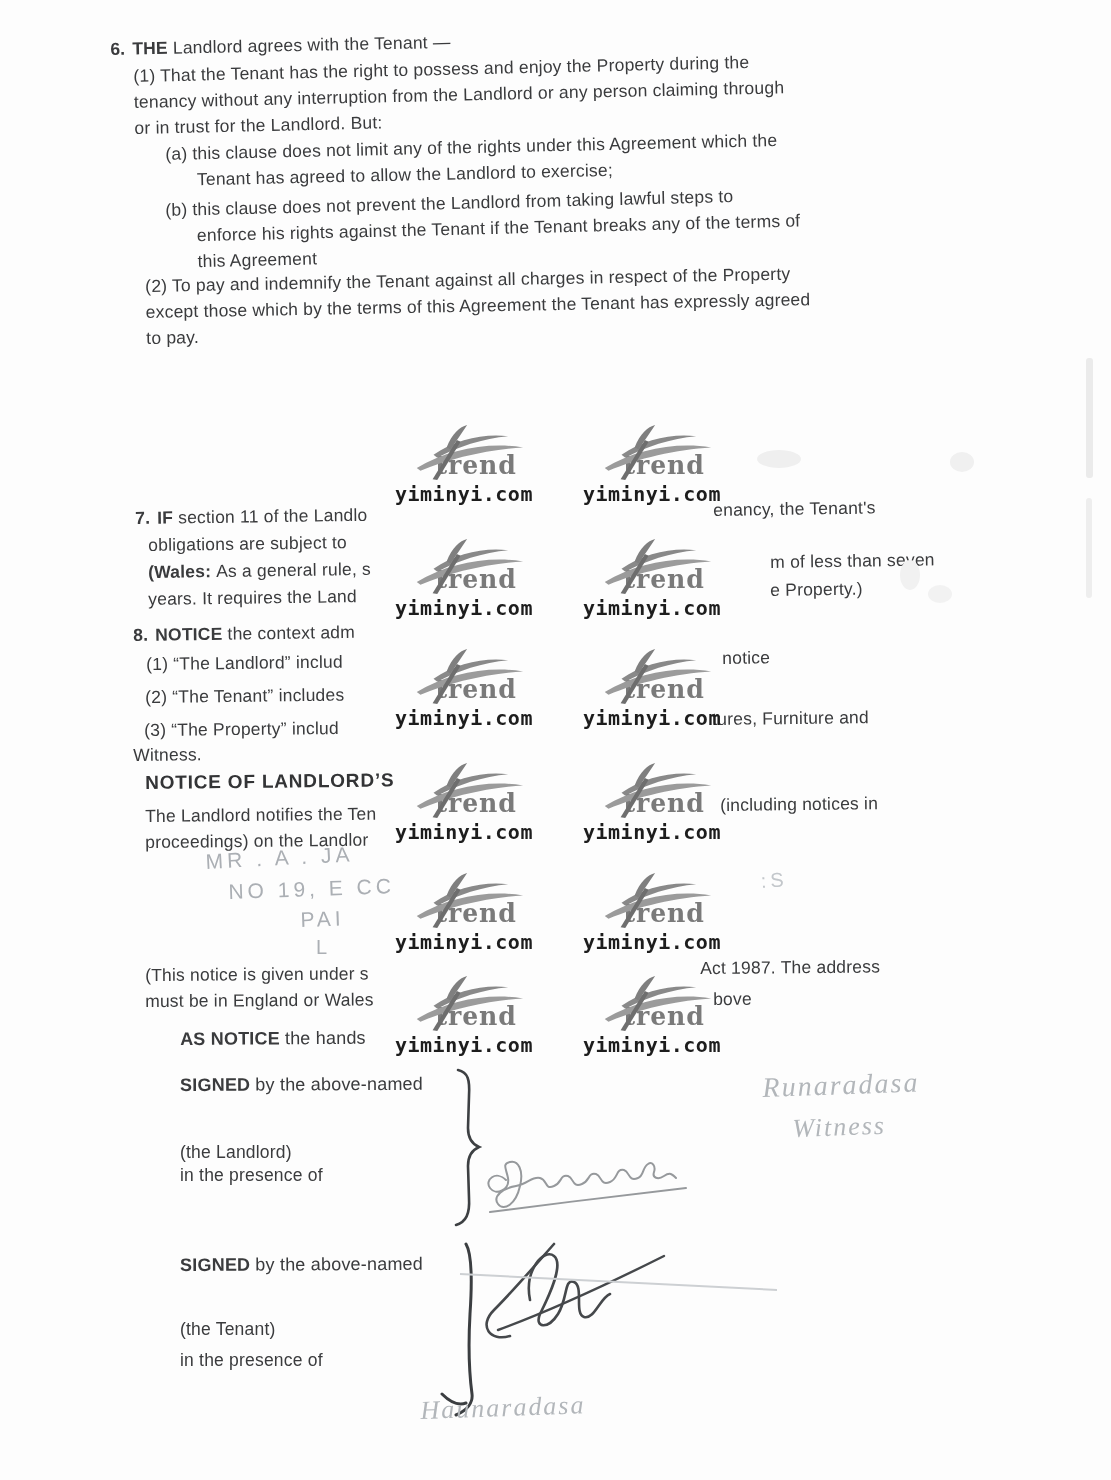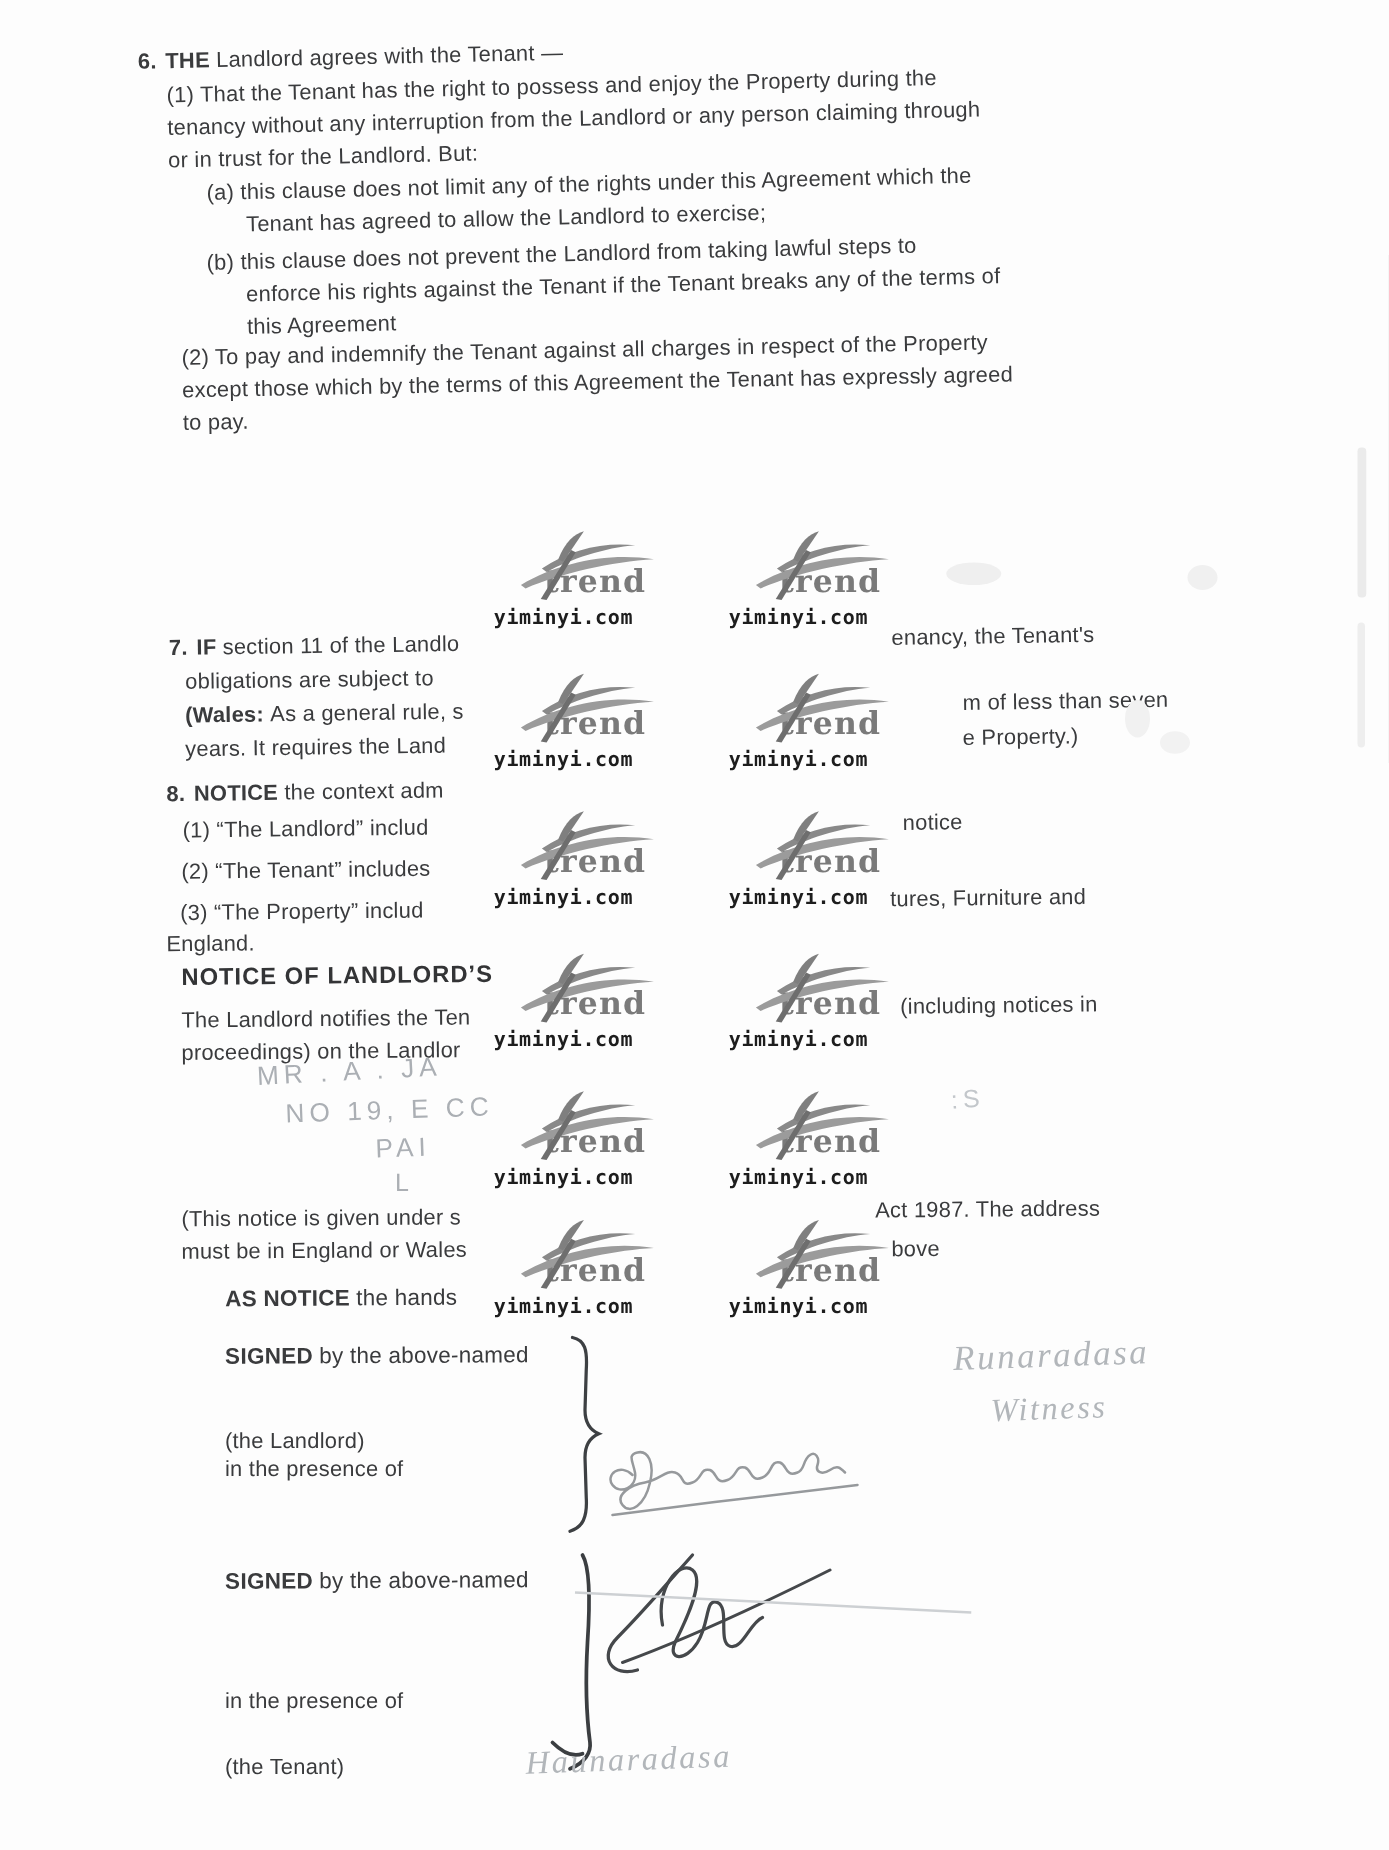--- a/index.html
+++ b/index.html
@@ -11,21 +11,21 @@
   .b{font-weight:700;}
   .num{display:inline-block;min-width:22px;}
   .kw{margin-right:5px;}
   .hang{padding-left:31px;text-indent:-31px;}
   .h1{font-weight:700;font-size:19px;letter-spacing:0.8px;color:#333436;}
   .sg{font-size:18px;}
   
   .wm{position:absolute;width:140px;display:flex;flex-direction:column;align-items:flex-start;z-index:3;}
   .wm-logo{width:112px;height:58px;margin-left:18px;display:block;}
   .wm-word{font-family:"DejaVu Serif",serif;font-weight:700;font-size:27px;fill:#7a7a7a;letter-spacing:1px;}
-  .wm-site{font-family:"DejaVu Sans Mono",monospace;font-weight:700;font-size:16px;line-height:22px;
+  .wm-site{font-family:"DejaVu Sans Mono",monospace;font-weight:700;font-size:20px;line-height:22px;
            color:#1d1d1d;letter-spacing:0.5px;margin-top:1px;text-align:center;}
   
   .hw{position:absolute;font-family:"Liberation Serif",serif;font-style:italic;color:#b2b6ba;
       transform-origin:left top;white-space:nowrap;}
   .hw-print{font-style:normal;font-family:"Liberation Sans",sans-serif;letter-spacing:4px;color:#abafb4;}
   svg.sig{position:absolute;overflow:visible;}
   .smudge{position:absolute;border-radius:50%;}
 </style>
 </head>
 <body>
@@ -157,21 +157,21 @@
   <div class="t" style="left:770px;top:549px;transform:rotate(-0.9deg)">m of less than seven</div>
   <div class="t" style="left:148px;top:586px;transform:rotate(-0.8deg)">years. It requires the Land</div>
   <div class="t" style="left:770px;top:577px;transform:rotate(-0.9deg)">e Property.)</div>
 
   <div class="t row" style="left:133px;top:622px;transform:rotate(-0.8deg)"><span class="num b">8.</span><span class="b kw">NOTICE</span><span>the context adm</span></div>
   <div class="t" style="left:146px;top:651px;transform:rotate(-0.7deg)">(1) “The Landlord” includ</div>
   <div class="t" style="left:722px;top:645px;transform:rotate(-0.8deg)">notice</div>
   <div class="t" style="left:145px;top:684px;transform:rotate(-0.7deg)">(2) “The Tenant” includes</div>
   <div class="t" style="left:144px;top:717px;transform:rotate(-0.6deg)">(3) “The Property” includ</div>
   <div class="t" style="left:712px;top:706px;transform:rotate(-0.7deg)">tures, Furniture and</div>
-  <div class="t" style="left:133px;top:742px;transform:rotate(-0.6deg)">England.</div>
+  <div class="t" style="left:133px;top:742px;transform:rotate(-0.6deg)">Witness.</div>
 
   <div class="t h1" style="left:145px;top:770px;transform:rotate(-0.6deg)">NOTICE OF LANDLORD’S</div>
   <div class="t" style="left:145px;top:803px;transform:rotate(-0.6deg)">The Landlord notifies the Ten</div>
   <div class="t" style="left:720px;top:792px;transform:rotate(-0.7deg)">(including notices in</div>
   <div class="t" style="left:145px;top:829px;transform:rotate(-0.6deg)">proceedings) on the Landlor</div>
 
   <div class="hw hw-print" style="left:205px;top:850px;font-size:21px;transform:rotate(-3deg)">MR . A . JA</div>
   <div class="hw hw-print" style="left:228px;top:880px;font-size:21px;transform:rotate(-2deg)">NO 19, E CC</div>
   <div class="hw hw-print" style="left:300px;top:908px;font-size:21px;transform:rotate(-2deg)">PAI</div>
   <div class="hw hw-print" style="left:316px;top:936px;font-size:20px">L</div>
@@ -194,21 +194,21 @@
 
   <svg class="sig" style="left:482px;top:1146px" width="212" height="74" viewBox="0 0 212 74">
     <path d="M24,34 C14,24 2,34 8,42 C14,50 28,44 26,32 C24,22 20,18 28,16 C36,14 42,24 38,40 C34,58 22,66 16,58 C10,50 22,42 34,40 C46,38 50,30 58,32 C66,34 62,44 72,40 C80,37 78,28 86,30 C92,32 90,42 100,38 C108,35 106,26 114,28 C120,30 118,40 128,36 C136,33 134,22 142,24 C148,26 146,36 156,32 C162,30 160,22 166,18 C170,15 174,20 172,26 C170,32 176,34 182,30 C188,26 190,28 194,32" fill="none" stroke="#96999c" stroke-width="2" stroke-linecap="round"></path>
     <path d="M8,66 C70,58 150,48 204,42" fill="none" stroke="#96999c" stroke-width="2" stroke-linecap="round"></path>
   </svg>
 
   <div class="hw" style="left:762px;top:1072px;font-size:28px;letter-spacing:2px;transform:rotate(-2deg)">Runaradasa</div>
   <div class="hw" style="left:792px;top:1114px;font-size:26px;letter-spacing:2px;transform:rotate(-2deg)">Witness</div>
 
   <div class="t row sg" style="left:180px;top:1252px;transform:rotate(-0.3deg)"><span class="b kw">SIGNED</span><span>by the above-named</span></div>
-  <div class="t" style="left:180px;top:1400px">(the Tenant)</div>
+  <div class="t" style="left:180px;top:1316px">(the Tenant)</div>
   <div class="t" style="left:180px;top:1347px">in the presence of</div>
 
   <svg class="sig" style="left:440px;top:1244px" width="54" height="178" viewBox="0 0 54 178">
     <path d="M26,0 C32,10 32,40 30,70 C28,105 30,135 32,150 C33,158 28,166 16,171 M2,150 C10,158 18,162 26,159" fill="none" stroke="#3b3e41" stroke-width="3" stroke-linecap="round"></path>
   </svg>
 
   <svg class="sig" style="left:468px;top:1238px" width="240" height="118" viewBox="0 0 240 118">
     <path d="M42,98 C22,104 10,88 26,72 C46,52 70,24 86,6" fill="none" stroke="#45484b" stroke-width="2.6" stroke-linecap="round"></path>
     <path d="M62,62 C56,32 76,10 86,18 C96,26 82,56 72,76 C66,90 80,92 90,76 C100,60 96,40 106,44 C116,48 106,76 116,79 C126,82 132,60 142,56" fill="none" stroke="#45484b" stroke-width="2.6" stroke-linecap="round"></path>
     <path d="M30,92 C90,70 160,36 196,18" fill="none" stroke="#45484b" stroke-width="2.4" stroke-linecap="round"></path>

